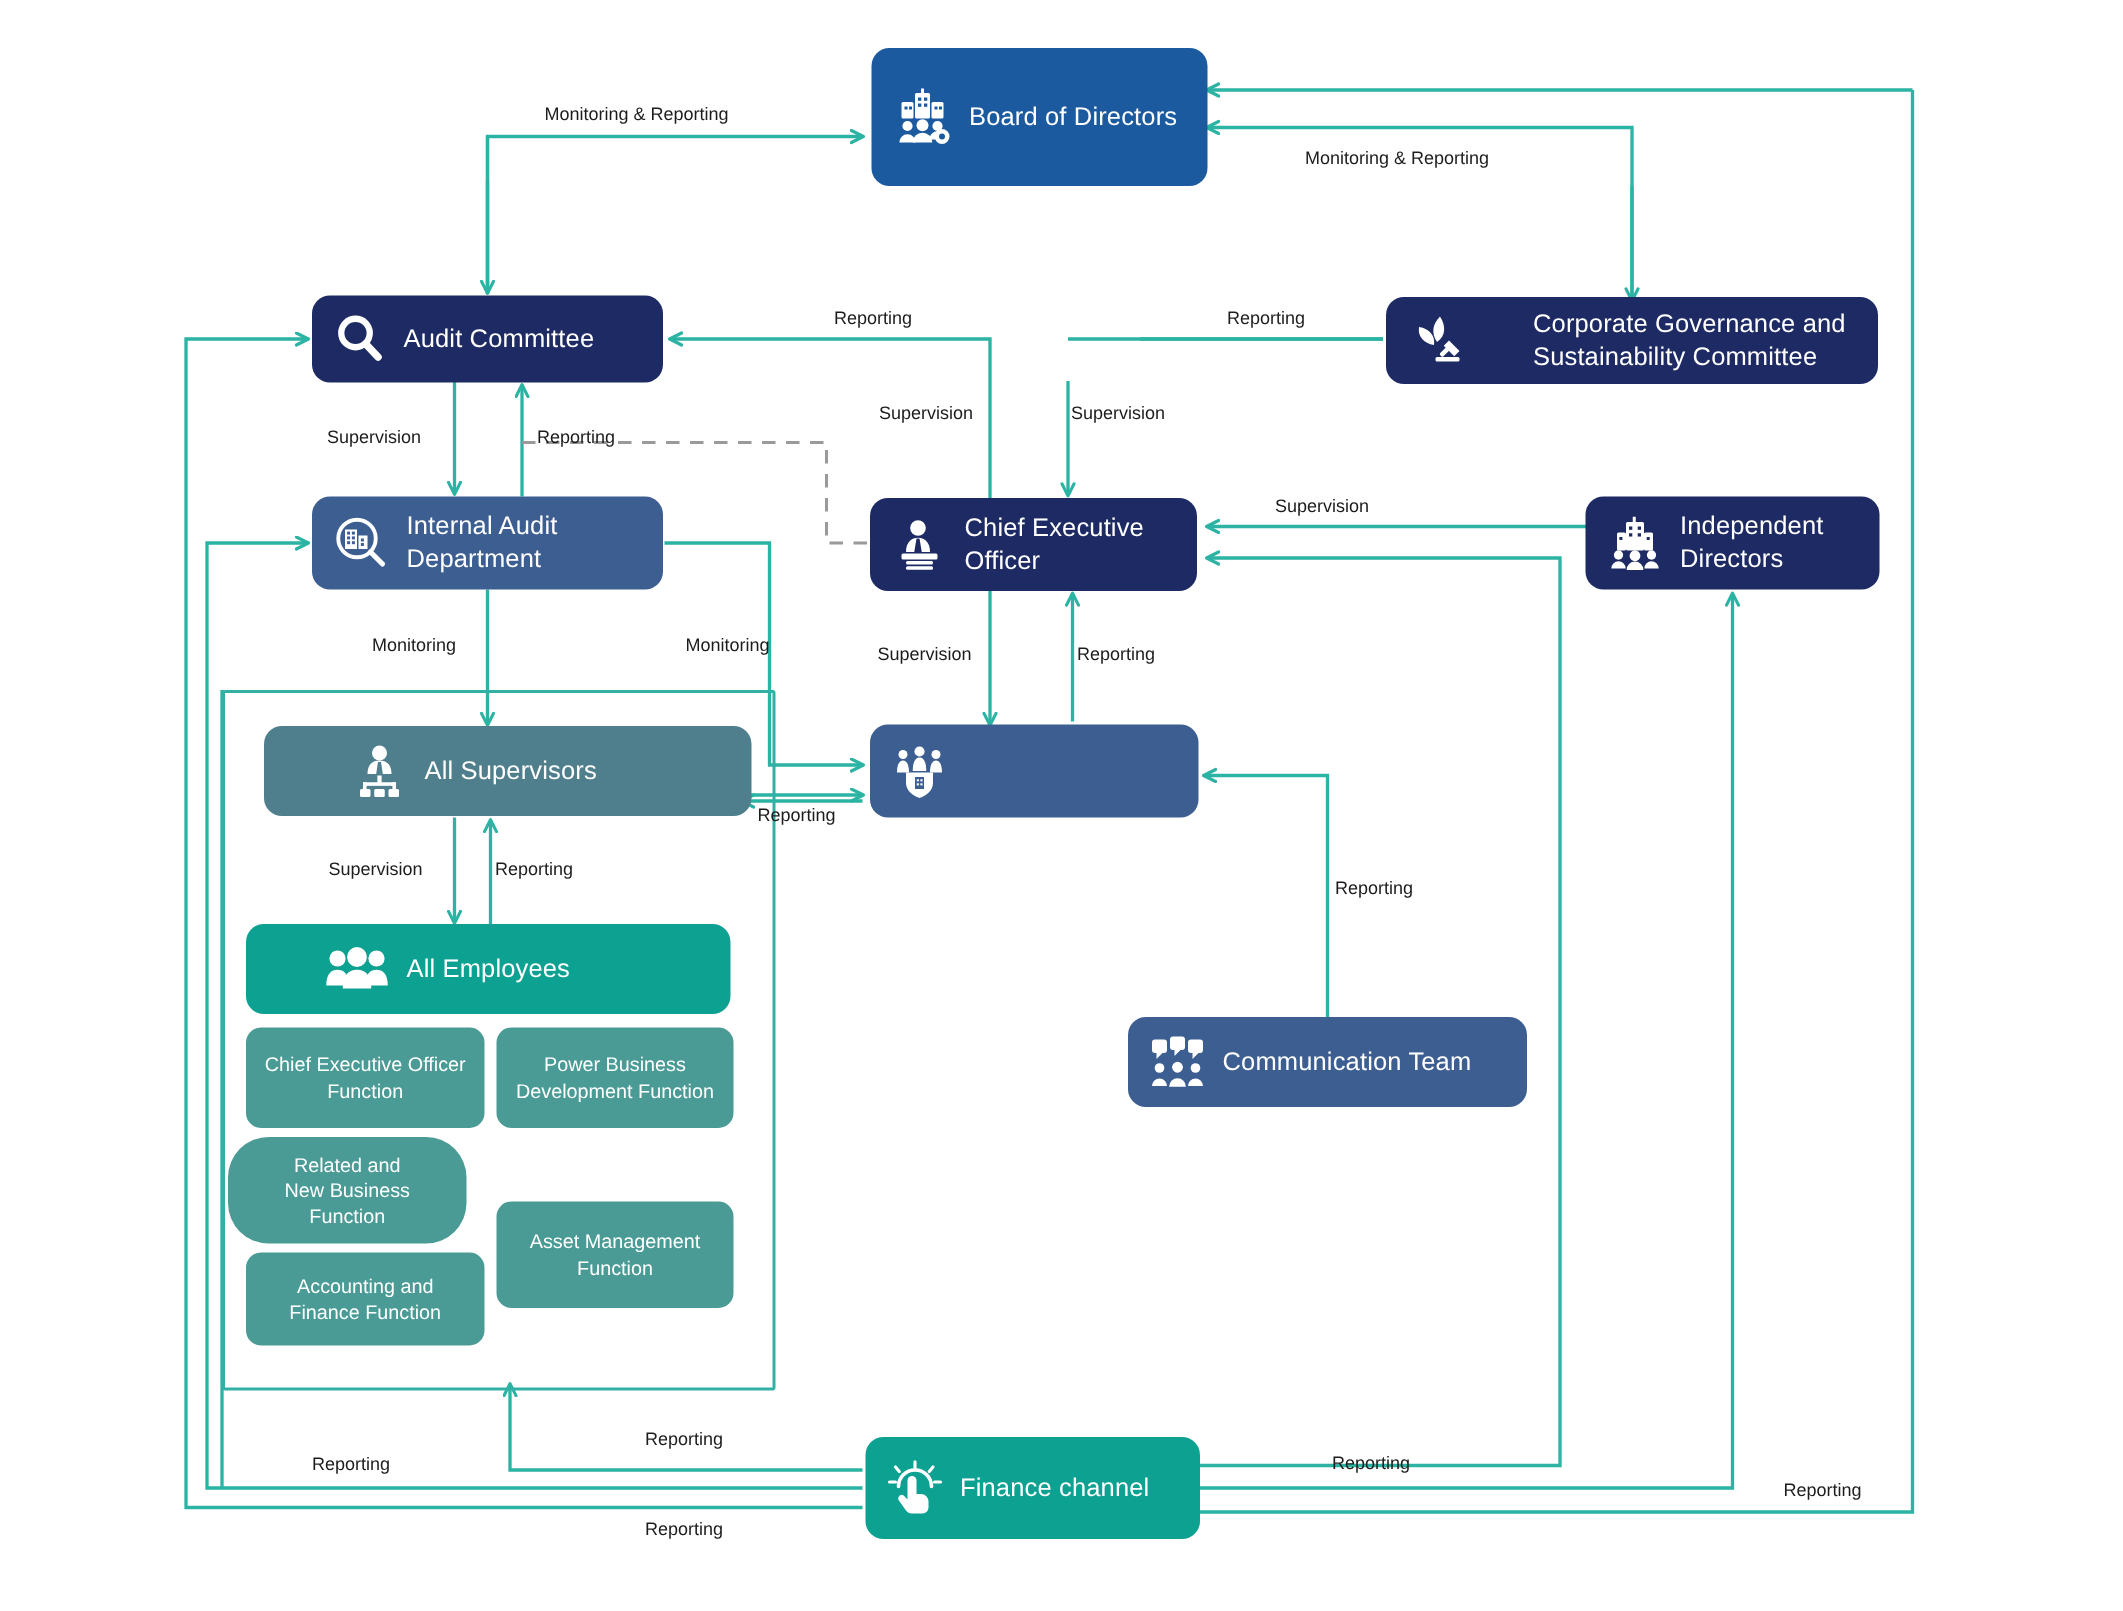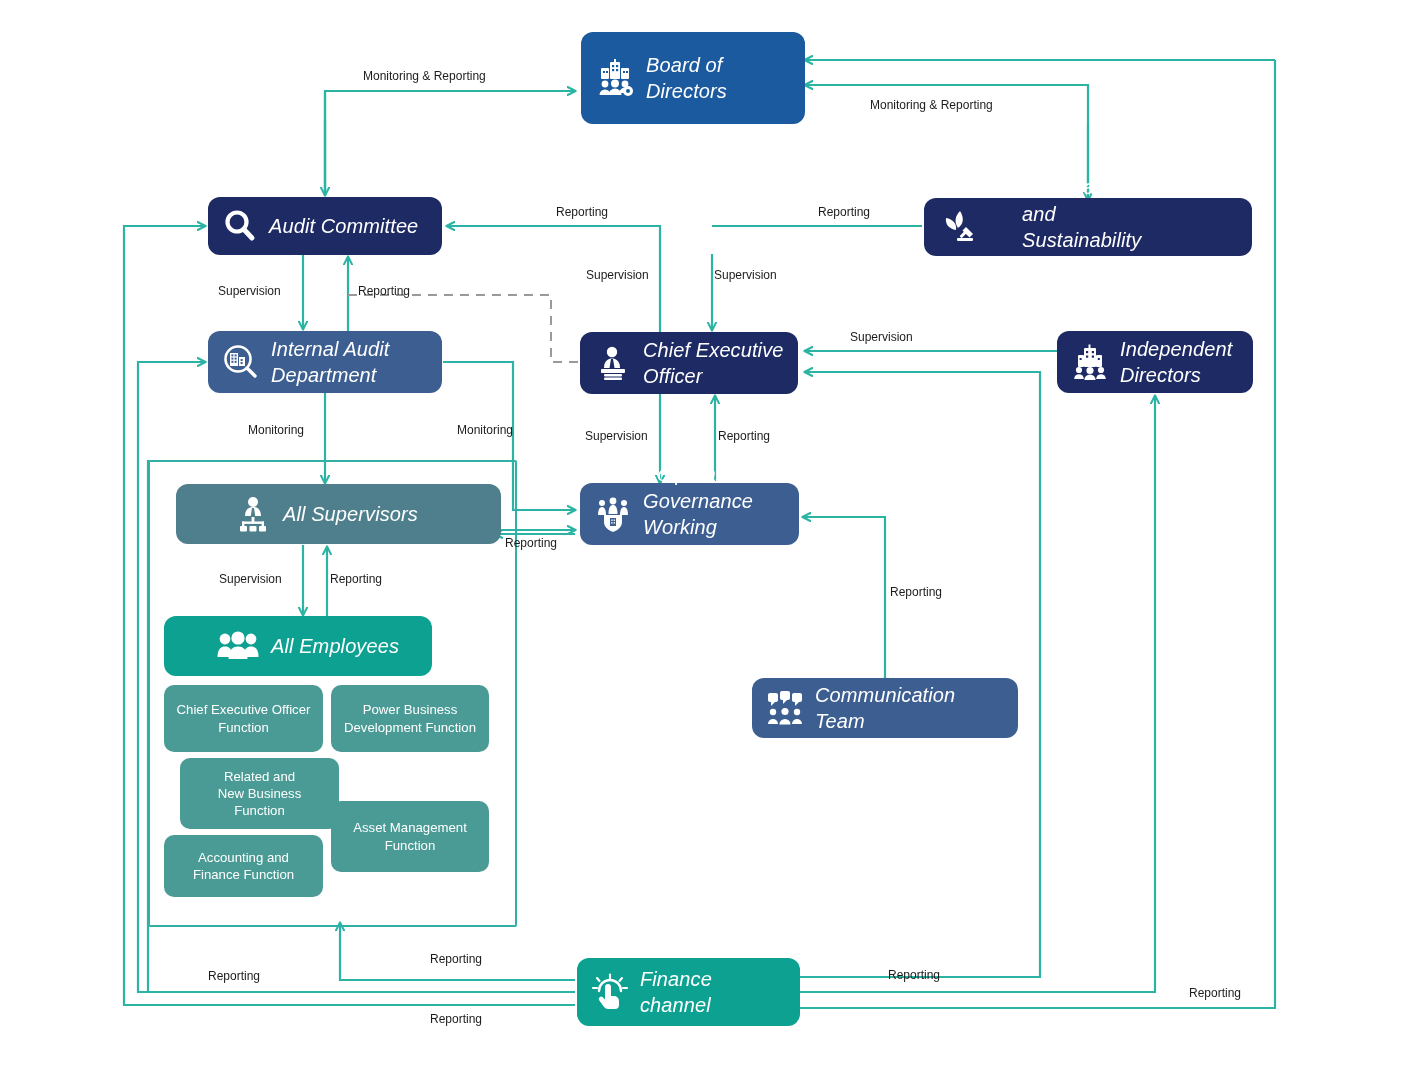--- a/index.html
+++ b/index.html
@@ -2,21 +2,21 @@
 <html><head>
 <meta charset="utf-8">
 <style>
   html,body{margin:0;padding:0;background:#ffffff;}
   body{font-family:"Liberation Sans","DejaVu Sans",sans-serif;}
   #canvas{position:relative;width:1415px;height:1074px;background:#ffffff;overflow:hidden;}
   svg.wires{position:absolute;left:0;top:0;width:1415px;height:1074px;}
 
   .node{position:absolute;border-radius:12px;display:flex;align-items:center;box-sizing:border-box;
         color:#ffffff;padding:0 14px;gap:11px;}
-  .node .lbl{font-size:20px;line-height:1.32;letter-spacing:.1px;white-space:pre-line;font-style:italic;}
+  .node .lbl{font-size:17px;line-height:1.32;letter-spacing:.1px;white-space:pre-line;}
   .node .ico{flex:0 0 auto;display:flex;align-items:center;justify-content:center;}
   .node svg{display:block;}
 
   .n-navy{background:#1d2a63;}
   .n-blue{background:#1b5a9e;}
   .n-slate{background:#3d5e91;}
   .n-steel{background:#4f7f8c;margin-left:12px;}
   .n-teal{background:#0da192;}
 
   .fnbox{position:absolute;border-radius:10px;background:#4a9b95;color:#fff;
@@ -233,61 +233,59 @@
         <circle cx="30" cy="8" r="3"></circle>
           <path d="M26,20 C26,14 28,12 30,12 C32,12 34,14 34,20 Z"></path>
         <path d="M10,20 L28,20 L28,27 C28,32 23.5,35.5 19,37 C14.5,35.5 10,32 10,27 Z"></path>
         <rect x="16" y="23" width="6" height="8" fill="#3d5e91"></rect>
         <rect x="17.2" y="24.5" width="1.4" height="1.4" fill="#fff"></rect>
         <rect x="19.6" y="24.5" width="1.4" height="1.4" fill="#fff"></rect>
         <rect x="17.2" y="27.2" width="1.4" height="1.4" fill="#fff"></rect>
         <rect x="19.6" y="27.2" width="1.4" height="1.4" fill="#fff"></rect>
       </svg>
     </span>
-    <span class="lbl">Corporate Governance
-Working Committee</span>
   </div>
 
   <div class="node n-steel" style="left:164px;top:484px;width:325px;height:60px;padding-left:58px;">
     <span class="ico">
       <svg width="38" height="38" viewBox="0 0 38 38" fill="#fff">
         <circle cx="19" cy="7" r="5"></circle>
         <path d="M11,21 C11,14.5 14.5,12 19,12 C23.5,12 27,14.5 27,21 Z"></path>
         <path d="M18,13 L20,13 L21.2,21 L16.8,21 Z" fill="#4f7f8c"></path>
         <rect x="17.6" y="22" width="2.8" height="5"></rect>
         <rect x="8" y="26.5" width="22" height="2.4"></rect>
         <rect x="8" y="26.5" width="2.4" height="5"></rect>
         <rect x="27.6" y="26.5" width="2.4" height="5"></rect>
         <rect x="6" y="31" width="7" height="5.4" rx="1"></rect>
         <rect x="15.5" y="31" width="7" height="5.4" rx="1"></rect>
         <rect x="25" y="31" width="7" height="5.4" rx="1"></rect>
       </svg>
     </span>
     <span class="lbl">All Supervisors</span>
   </div>
 
-  <div class="node n-teal" style="left:164px;top:616px;width:268px;height:60px;padding-left:52px;">
+  <div class="node n-teal" style="left:164px;top:616px;width:323px;height:60px;padding-left:52px;">
     <span class="ico">
       <svg width="44" height="34" viewBox="0 0 44 34" fill="#fff">
         <circle cx="9" cy="10" r="5.4"></circle>
           <path d="M1.5,28 C1.5,20 5,17.5 9,17.5 C13,17.5 16.5,20 16.5,28 Z"></path>
         <circle cx="35" cy="10" r="5.4"></circle>
           <path d="M27.5,28 C27.5,20 31,17.5 35,17.5 C39,17.5 42.5,20 42.5,28 Z"></path>
         <circle cx="22" cy="9" r="6.6"></circle>
           <path d="M12.5,30 C12.5,20.5 17,17.5 22,17.5 C27,17.5 31.5,20.5 31.5,30 Z"></path>
       </svg>
     </span>
     <span class="lbl">All Employees</span>
   </div>
 
   <div class="fnbox" style="left:164px;top:685px;width:159px;height:67px;">Chief Executive Officer
 Function</div>
   <div class="fnbox" style="left:331px;top:685px;width:158px;height:67px;">Power Business
 Development Function</div>
-  <div class="fnbox" style="left:180px;top:758px;width:159px;height:71px;">Related and
+  <div class="fnbox" style="left:152px;top:758px;width:159px;height:71px;border-radius:27px;">Related and
 New Business
 Function</div>
   <div class="fnbox" style="left:331px;top:758px;width:158px;height:71px;margin-top:43px;">Asset Management
 Function</div>
   <div class="fnbox" style="left:164px;top:835px;width:159px;height:62px;">Accounting and
 Finance Function</div>
 
   <div class="node n-slate" style="left:752px;top:678px;width:266px;height:60px;">
     <span class="ico">
       <svg width="38" height="38" viewBox="0 0 38 38" fill="#fff">

